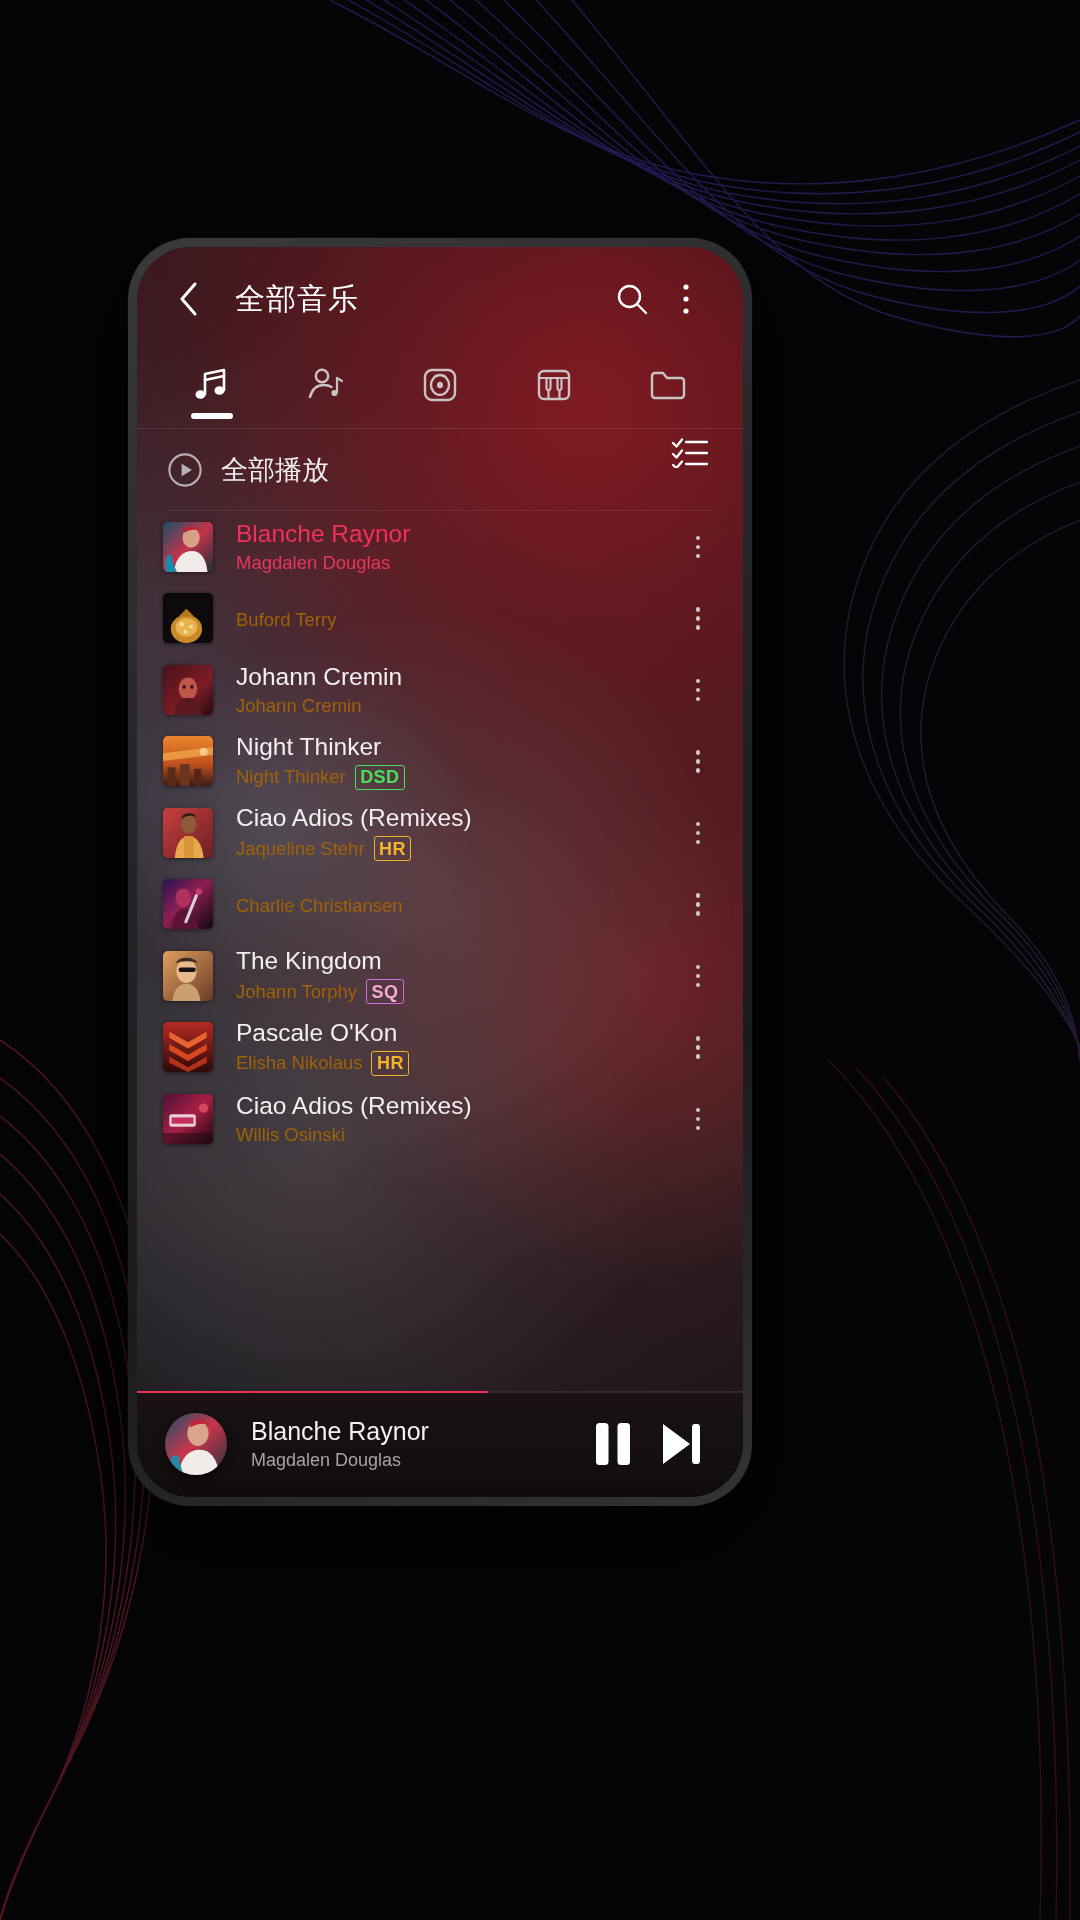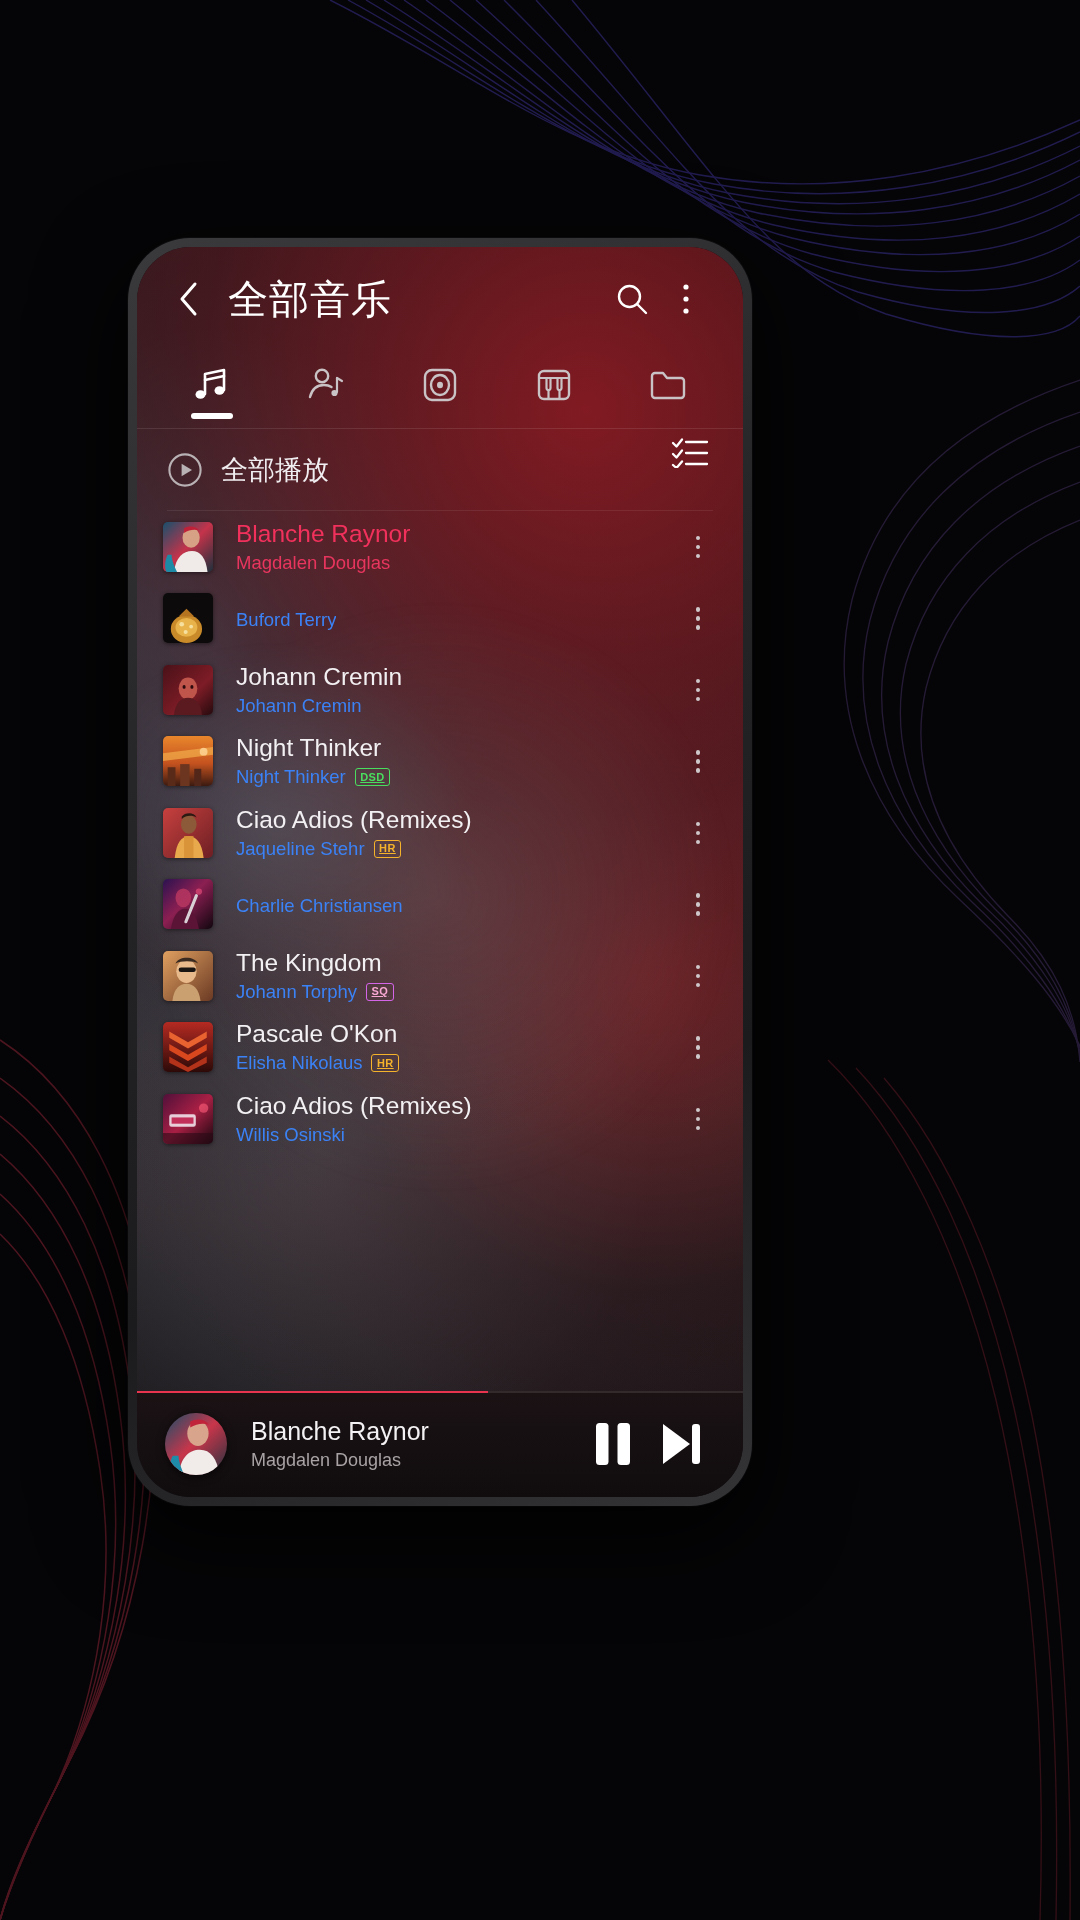--- a/index.html
+++ b/index.html
@@ -36,21 +36,21 @@
   .amb2 { position:absolute; inset:0;
     background:
       radial-gradient(ellipse 70% 34% at 50% 52%, rgba(160,150,150,.22), rgba(0,0,0,0) 70%),
       radial-gradient(ellipse 46% 20% at 22% 46%, rgba(96,120,136,.30), rgba(0,0,0,0) 72%);
     filter:blur(2px);
   }
 
   
   .header { position:relative; height:104px; display:flex; align-items:center; padding:0 30px; }
   .back-btn { width:42px; height:42px; display:flex; align-items:center; justify-content:center; cursor:pointer; }
-  .title { color:#fff; font-size:40px; margin-left:19px; letter-spacing:1px; font-weight:400; }
+  .title { color:#fff; font-size:30px; margin-left:26px; letter-spacing:1px; font-weight:400; }
   .header-spacer { flex:1; }
   .hicon { width:54px; height:54px; display:flex; align-items:center; justify-content:center; cursor:pointer; }
 
   
   .tabs { position:relative; display:flex; height:78px; align-items:center; padding:0 18px; }
   .tab { flex:1; display:flex; flex-direction:column; align-items:center; justify-content:center; height:100%; cursor:pointer; }
   .tab .glyph { height:46px; display:flex; align-items:center; justify-content:center; }
   .tab .ind { width:42px; height:6px; border-radius:3px; background:transparent; margin-top:5px; }
   .tab.active .ind { background:#ffffff; }
   .tabs-rule { position:absolute; left:0; right:0; bottom:0; height:1px; background:rgba(255,255,255,.10); }
@@ -62,24 +62,24 @@
   .playall-rule { position:absolute; left:30px; right:30px; bottom:0; height:1px; background:rgba(255,255,255,.08); }
 
   
   .list { position:relative; height:644px; overflow:hidden; }
   .row { position:relative; height:71.5px; display:flex; align-items:center; padding:0 22px 0 26px; cursor:pointer; }
   .thumb { width:50px; height:50px; border-radius:5px; flex:none; overflow:hidden; position:relative; box-shadow:0 1px 4px rgba(0,0,0,.5); }
   .thumb svg { display:block; width:100%; height:100%; }
   .meta { flex:1; min-width:0; margin-left:23px; }
   .s-title { font-size:24.5px; color:#f2f0f2; white-space:nowrap; overflow:hidden; text-overflow:ellipsis; line-height:1.18; }
   .s-sub { display:flex; align-items:center; gap:9px; margin-top:3px; }
-  .s-artist { font-size:18.5px; color:#3b82f6; white-space:nowrap; overflow:hidden; text-overflow:ellipsis; }
+  .s-artist { font-size:18.5px; color:#a16207; white-space:nowrap; overflow:hidden; text-overflow:ellipsis; }
   .row.active .s-title { color:#f1315c; }
   .row.active .s-artist { color:#e8355e; }
-  .badge { font-size:11px; line-height:1; padding:2.5px 4.5px; border-radius:3px; border:1.5px solid; font-weight:700; letter-spacing:.4px; flex:none;text-decoration:underline; }
+  .badge { font-size:18px; line-height:1; padding:2.5px 4.5px; border-radius:3px; border:1.5px solid; font-weight:700; letter-spacing:.4px; flex:none; }
   .badge.dsd { color:#4ade5e; border-color:#4ade5e; }
   .badge.hr  { color:#f4b32a; border-color:#f4b32a; }
   .badge.sq  { color:#f9a8d4; border-color:#d464e8; }
   .kebab { width:46px; height:58px; display:flex; flex-direction:column; align-items:center; justify-content:center; gap:4.5px; flex:none; cursor:pointer; }
   .kebab i { width:4.5px; height:4.5px; border-radius:50%; background:#cfc8cb; display:block; }
 
   
   .npbar { position:absolute; left:0; right:0; bottom:0; height:106px;
     background:linear-gradient(180deg,#1b1214 0%,#150f11 55%,#100c0e 100%);
     display:flex; align-items:center; padding:0 28px; }

